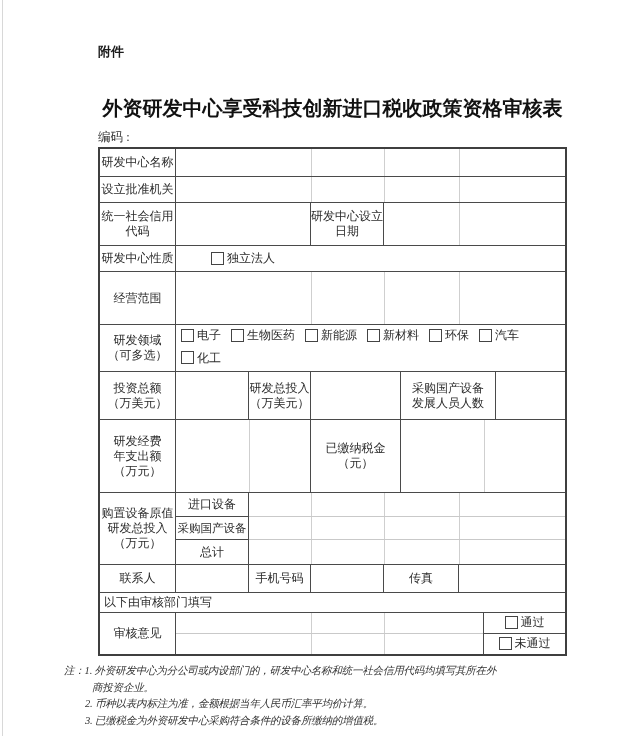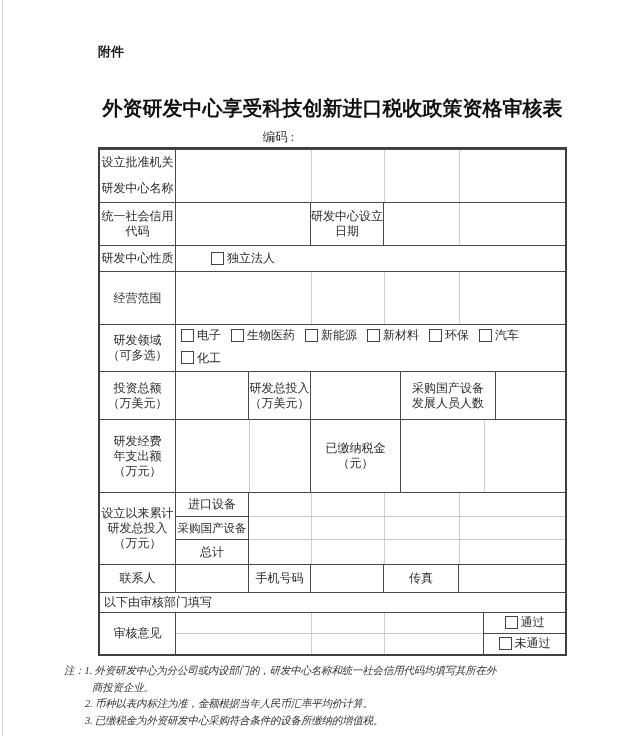--- a/index.html
+++ b/index.html
@@ -4,21 +4,21 @@
 <style>
   html,body{margin:0;padding:0;}
   body{
     width:628px;height:736px;background:#ffffff;position:relative;overflow:hidden;
     font-family:"Liberation Serif","DejaVu Serif",serif;color:#222;
   }
   .page-edge{position:absolute;left:2px;top:0;width:1px;height:736px;background:#d8d8d8;}
   .content{position:absolute;left:98px;top:44px;width:469px;}
   .attachment{font-family:"Liberation Sans","DejaVu Sans",sans-serif;font-weight:bold;font-size:13px;line-height:16px;color:#1c1c1c;}
   .title{font-size:20px;font-weight:bold;text-align:center;margin-top:33px;line-height:30px;color:#111;}
-  .code-line{font-size:12.5px;text-align:center;padding-right:108px;margin-top:6px;height:17px;color:#333;}
+  .code-line{font-size:12.5px;text-align:left;padding-right:108px;margin-top:6px;height:17px;color:#333;}
   
   .tbl{width:469px;border:2px solid #3f3f3f;margin-top:1px;box-sizing:border-box;background:#fff;}
   .tr{display:flex;border-top:1px solid #4a4a4a;box-sizing:border-box;overflow:hidden;}
   .tr.first{border-top:none;}
   .td{box-sizing:border-box;border-left:1px solid #4a4a4a;font-size:12px;line-height:15px;
       display:flex;align-items:center;justify-content:center;text-align:center;flex:0 0 auto;color:#2b2b2b;}
   .td.nb{border-left:none;}
   .td.fill{flex:1 1 auto;padding-left:20px;}
   .td.col{flex-direction:column;}
   .td.left{justify-content:flex-start;text-align:left;}
@@ -55,27 +55,27 @@
 
 <div class="page-edge"></div>
 
 <div class="content">
   <div class="attachment">附件</div>
   <div class="title">外资研发中心享受科技创新进口税收政策资格审核表</div>
   <div class="code-line"><span>编码 :</span></div>
 
   <div class="tbl">
 
+    <div class="tr first" style="height:27px">
+      <div class="td nb nowrap" style="width:75px">研发中心名称</div>
+      <div class="td fill blank g-a"></div>
+    </div>
+
     <div class="tr" style="height:26px">
       <div class="td nb nowrap" style="width:75px">设立批准机关</div>
-      <div class="td fill blank g-a"></div>
-    </div>
-
-    <div class="tr first" style="height:27px">
-      <div class="td nb nowrap" style="width:75px">研发中心名称</div>
       <div class="td fill blank g-a"></div>
     </div>
 
     <div class="tr" style="height:43px">
       <div class="td nb col" style="width:75px">
         <div>统一社会信用</div>
         <div>代码</div>
       </div>
       <div class="td" style="width:135px"></div>
       <div class="td col" style="width:73px">
@@ -195,21 +195,21 @@
       <div class="td g-c" style="width:135px"></div>
       <div class="td col" style="width:90px">
         <div>已缴纳税金</div>
         <div>（元）</div>
       </div>
       <div class="td fill g-d"></div>
     </div>
 
     <div class="tr" style="height:72px">
       <div class="td nb col" style="width:75px">
-        <div>设立以来累计</div>
+        <div>购置设备原值</div>
         <div>研发总投入</div>
         <div>（万元）</div>
       </div>
       <div class="vcol" style="width:73px">
         <div class="sub dark nowrap" style="height:24px">进口设备</div>
         <div class="sub dark nowrap" style="height:24px;font-size:11.5px">采购国产设备</div>
         <div class="sub nowrap" style="height:24px">总计</div>
       </div>
       <div class="vcol fillc g-e">
         <div class="sub faint" style="height:24px"></div>

